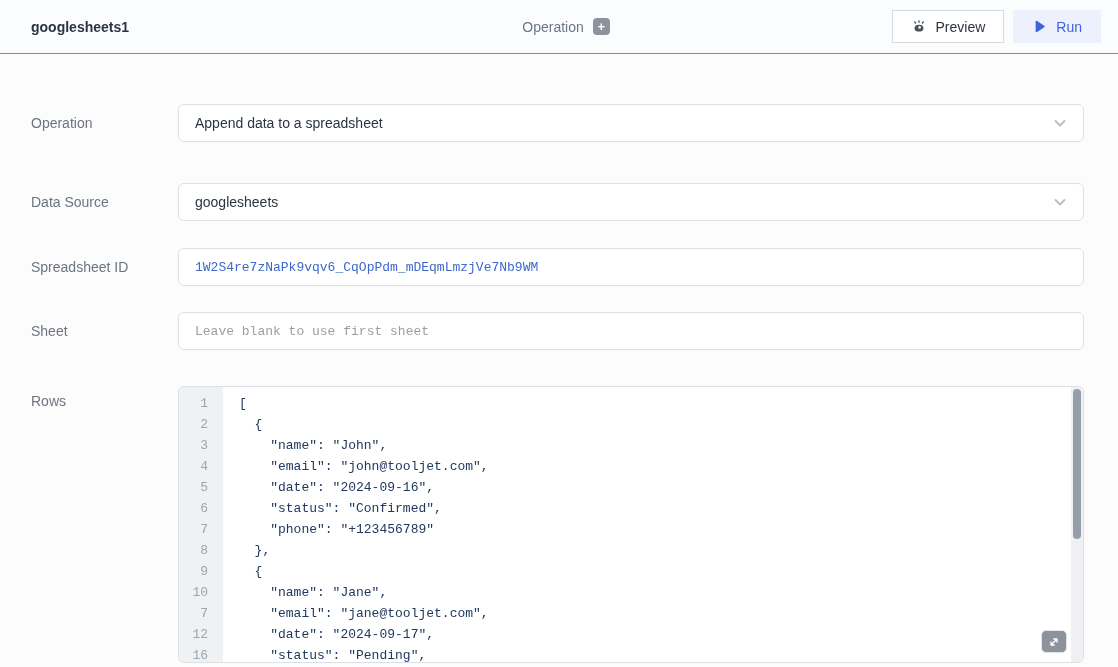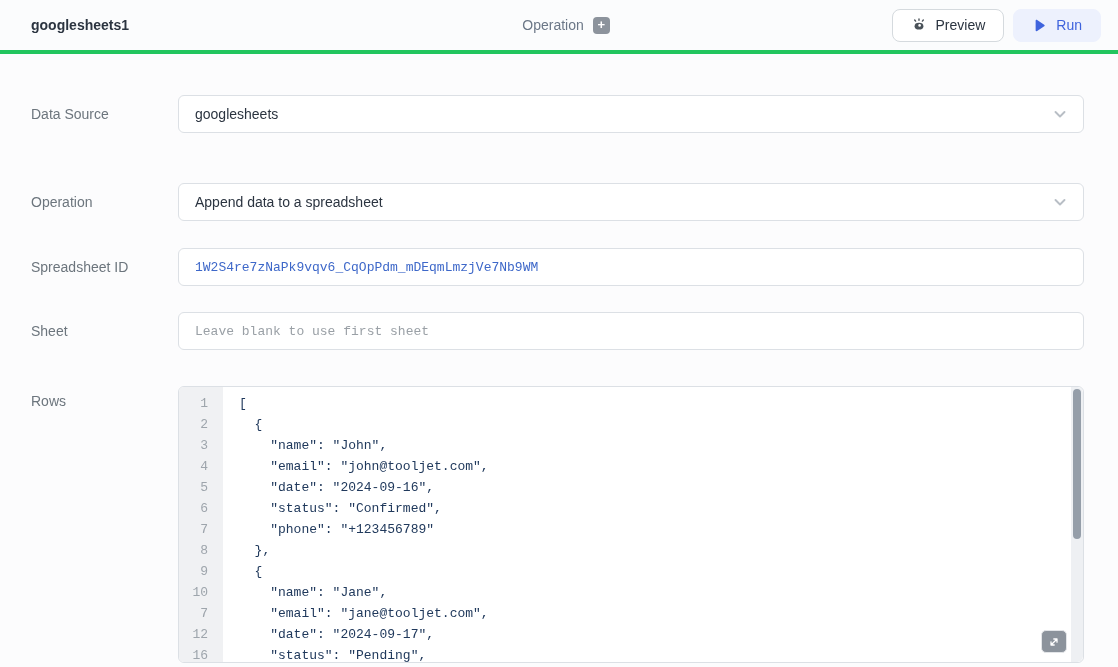--- a/index.html
+++ b/index.html
@@ -22,38 +22,38 @@
     font-family:"Liberation Sans","DejaVu Sans",sans-serif;
     background:#fcfcfd;
     color:var(--field-text);
     font-size:14px;
   }
   
   .topbar{
     height:54px;
     display:flex;
     background:#fbfcfd;
-    border-bottom:4px solid #22c55e;
+    border-bottom:1px solid #22c55e;
     padding:0 17px 0 31px;
   }
   .topbar-left{flex:1;display:flex;align-items:center;}
   .query-title{font-weight:700;color:#2b3440;font-size:14px;cursor:text;}
   .topbar-center{flex:0 0 auto;display:flex;align-items:center;gap:9px;color:#6b7787;}
   .params-label{font-size:14px;}
   .plus-badge{
     width:17px;height:17px;border:none;border-radius:4px;
     background:var(--icon-gray);color:#fff;
     font-size:13px;line-height:16px;font-weight:700;
     display:flex;align-items:center;justify-content:center;
     cursor:pointer;
   }
   .topbar-right{flex:1;display:flex;align-items:center;justify-content:flex-end;gap:9px;}
   .btn{
     display:inline-flex;align-items:center;gap:9px;
-    height:33px;padding:0 18px;border-radius:8px;
+    height:33px;padding:0 18px;border-radius:0;
     font-size:14px;cursor:pointer;border:1px solid transparent;
     font-family:inherit;
   }
   .btn-preview{background:#fff;border-color:#d5dade;color:#2b3440;}
   .btn-run{background:var(--run-bg);color:var(--accent);font-weight:500;border-color:var(--run-bg);}
   .icon{display:inline-flex;flex:0 0 auto;}
   
   .content{padding:0 34px 0 31px;}
   .form-row{display:flex;align-items:center;}
   .form-row.top-align{align-items:flex-start;}
@@ -137,36 +137,36 @@
           <path d="M3.4 2.6c0-.7.8-1.2 1.4-.8l6.6 4.4c.6.4.6 1.2 0 1.6L4.8 12.2c-.6.4-1.4-.1-1.4-.8z" fill="currentColor"></path>
         </svg>
       </span>
       <span>Run</span>
     </button>
   </div>
 </header>
 
 <main class="content">
 
+  <div class="form-row row-operation">
+    <div class="form-label">Operation</div>
+    <div class="field select-field">
+      <span class="select-value">Append data to a spreadsheet</span>
+      <span class="icon chevron">
+        <svg width="18" height="18" viewBox="0 0 16 16">
+            <path d="M4 6.2l4 4 4-4" fill="none" stroke="currentColor" stroke-width="1.7" stroke-linecap="round" stroke-linejoin="round"></path>
+          </svg>
+      </span>
+    </div>
+  </div>
+
   <div class="form-row row-datasource">
     <div class="form-label">Data Source</div>
     <div class="field select-field">
       <span class="select-value">googlesheets</span>
-      <span class="icon chevron">
-        <svg width="18" height="18" viewBox="0 0 16 16">
-            <path d="M4 6.2l4 4 4-4" fill="none" stroke="currentColor" stroke-width="1.7" stroke-linecap="round" stroke-linejoin="round"></path>
-          </svg>
-      </span>
-    </div>
-  </div>
-
-  <div class="form-row row-operation">
-    <div class="form-label">Operation</div>
-    <div class="field select-field">
-      <span class="select-value">Append data to a spreadsheet</span>
       <span class="icon chevron">
         <svg width="18" height="18" viewBox="0 0 16 16">
             <path d="M4 6.2l4 4 4-4" fill="none" stroke="currentColor" stroke-width="1.7" stroke-linecap="round" stroke-linejoin="round"></path>
           </svg>
       </span>
     </div>
   </div>
 
   <div class="form-row row-spreadsheet">
     <div class="form-label">Spreadsheet ID</div>

